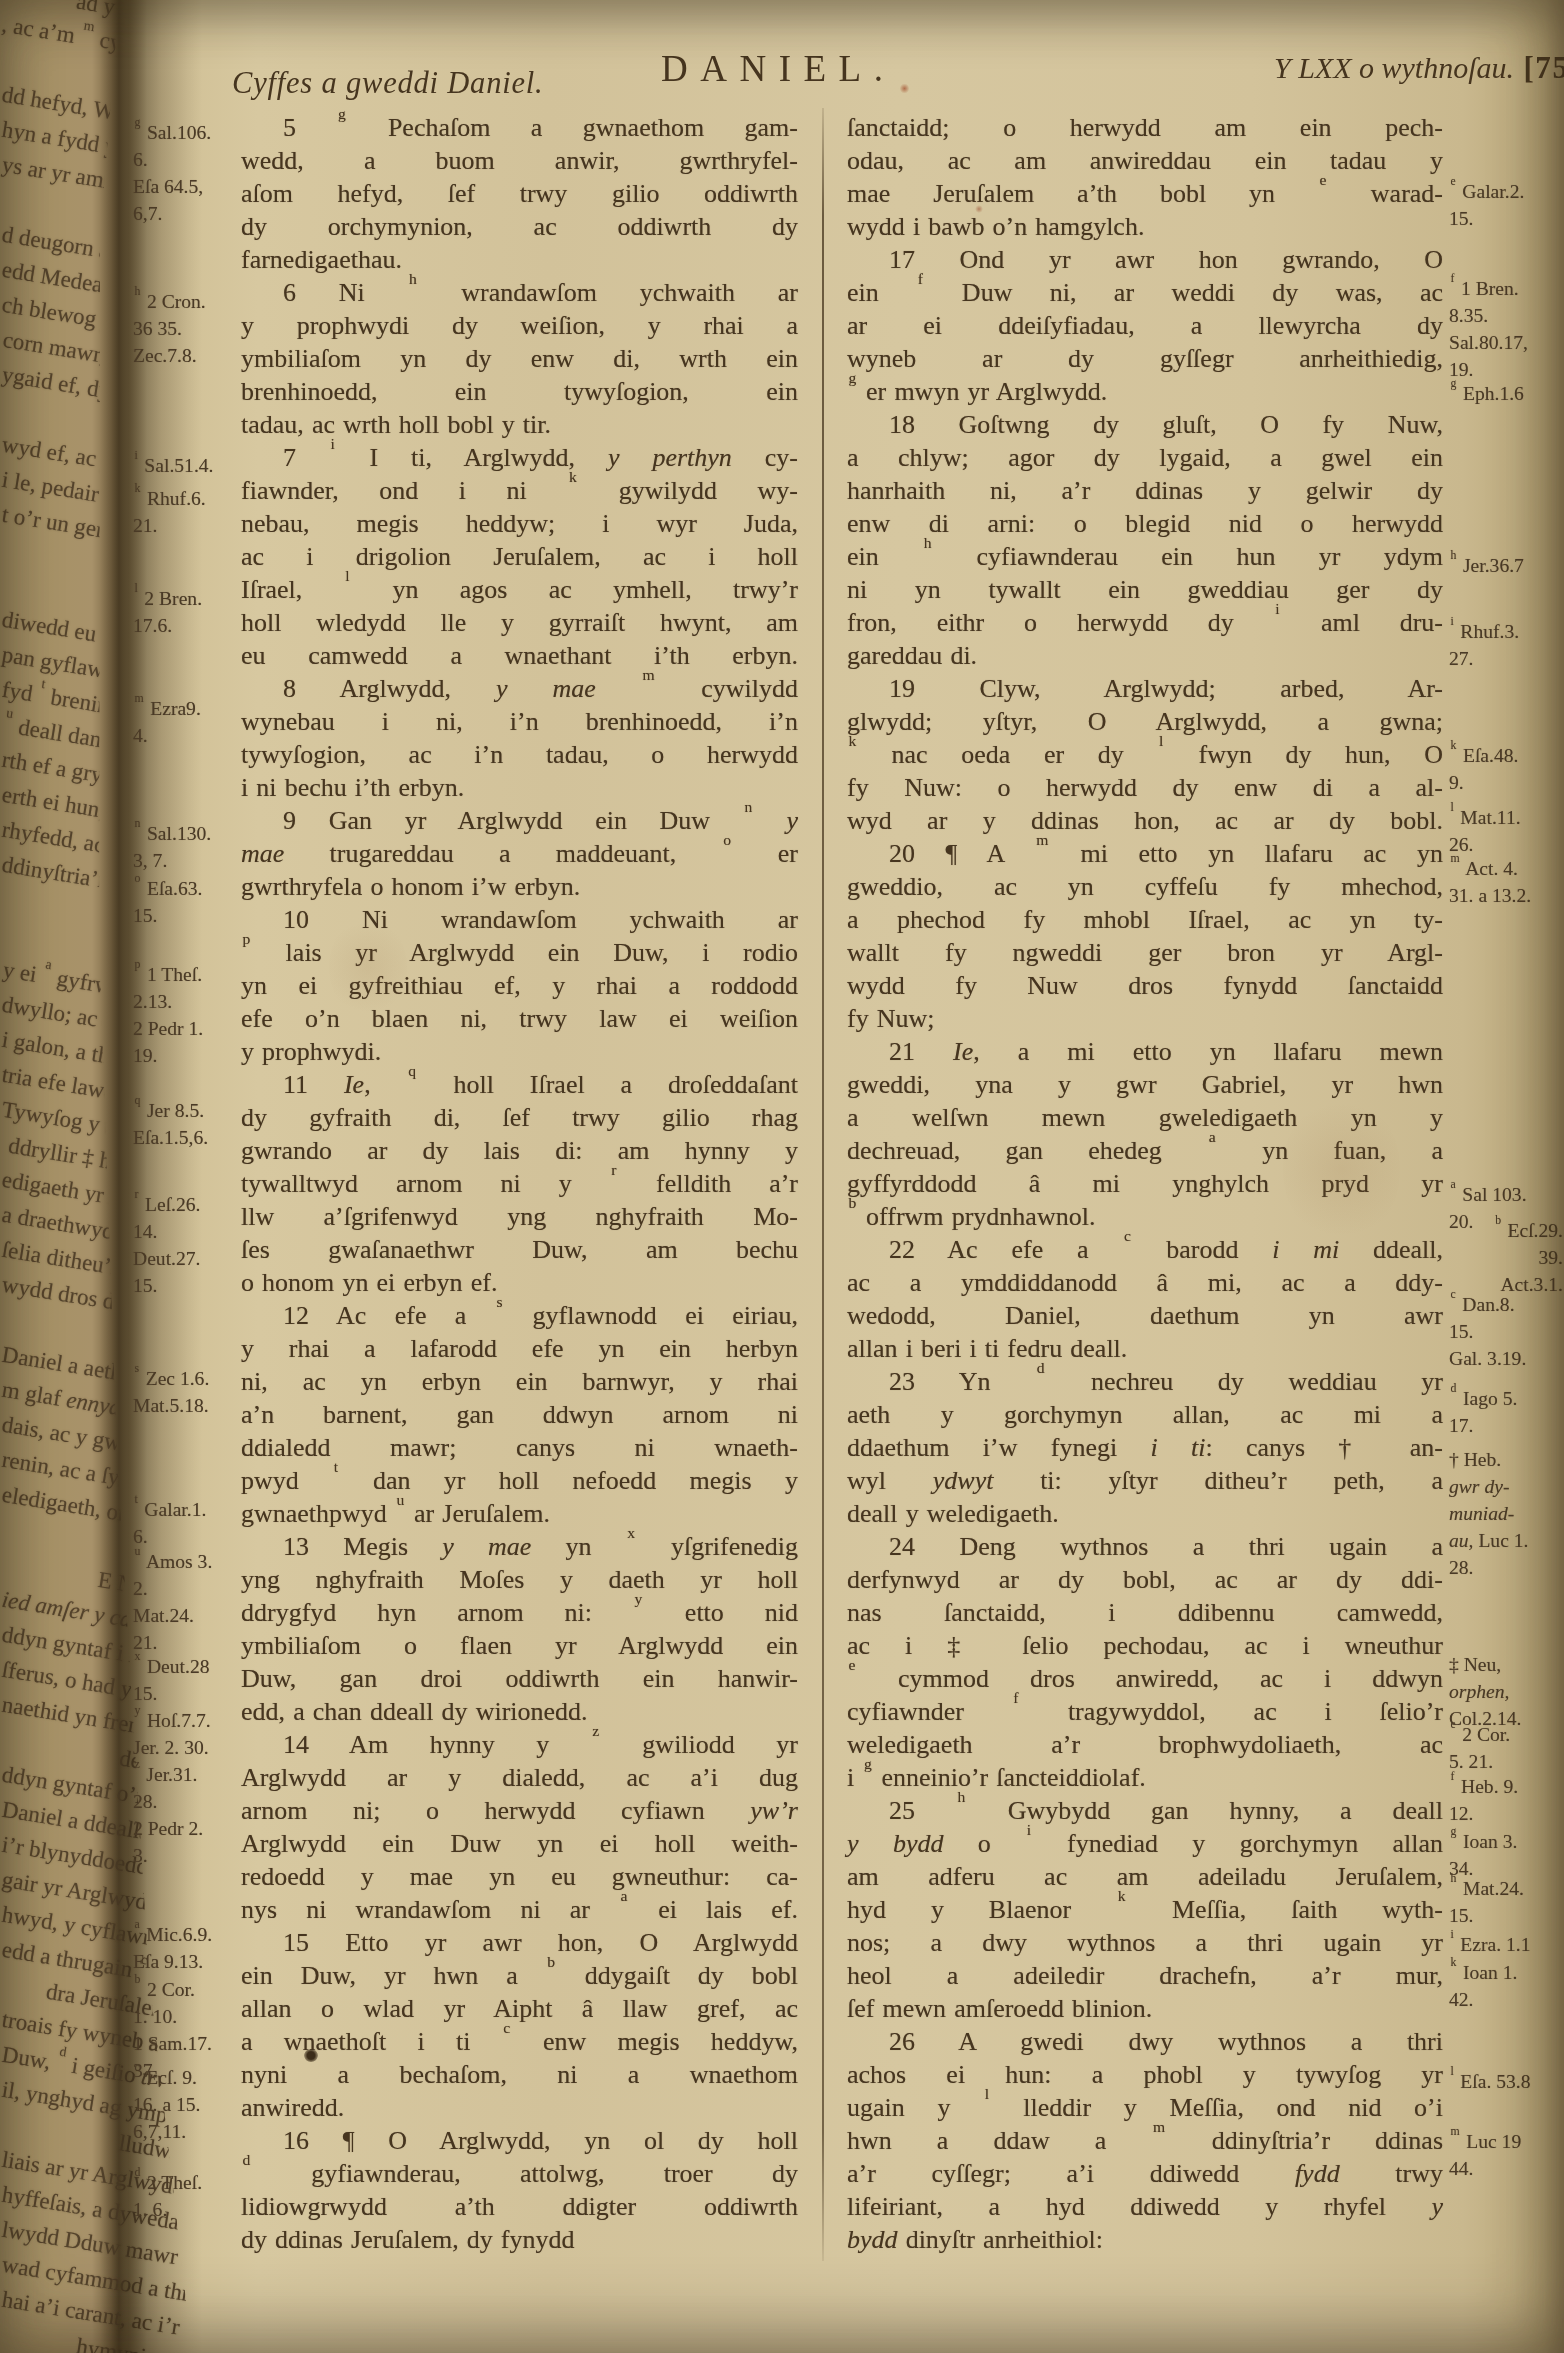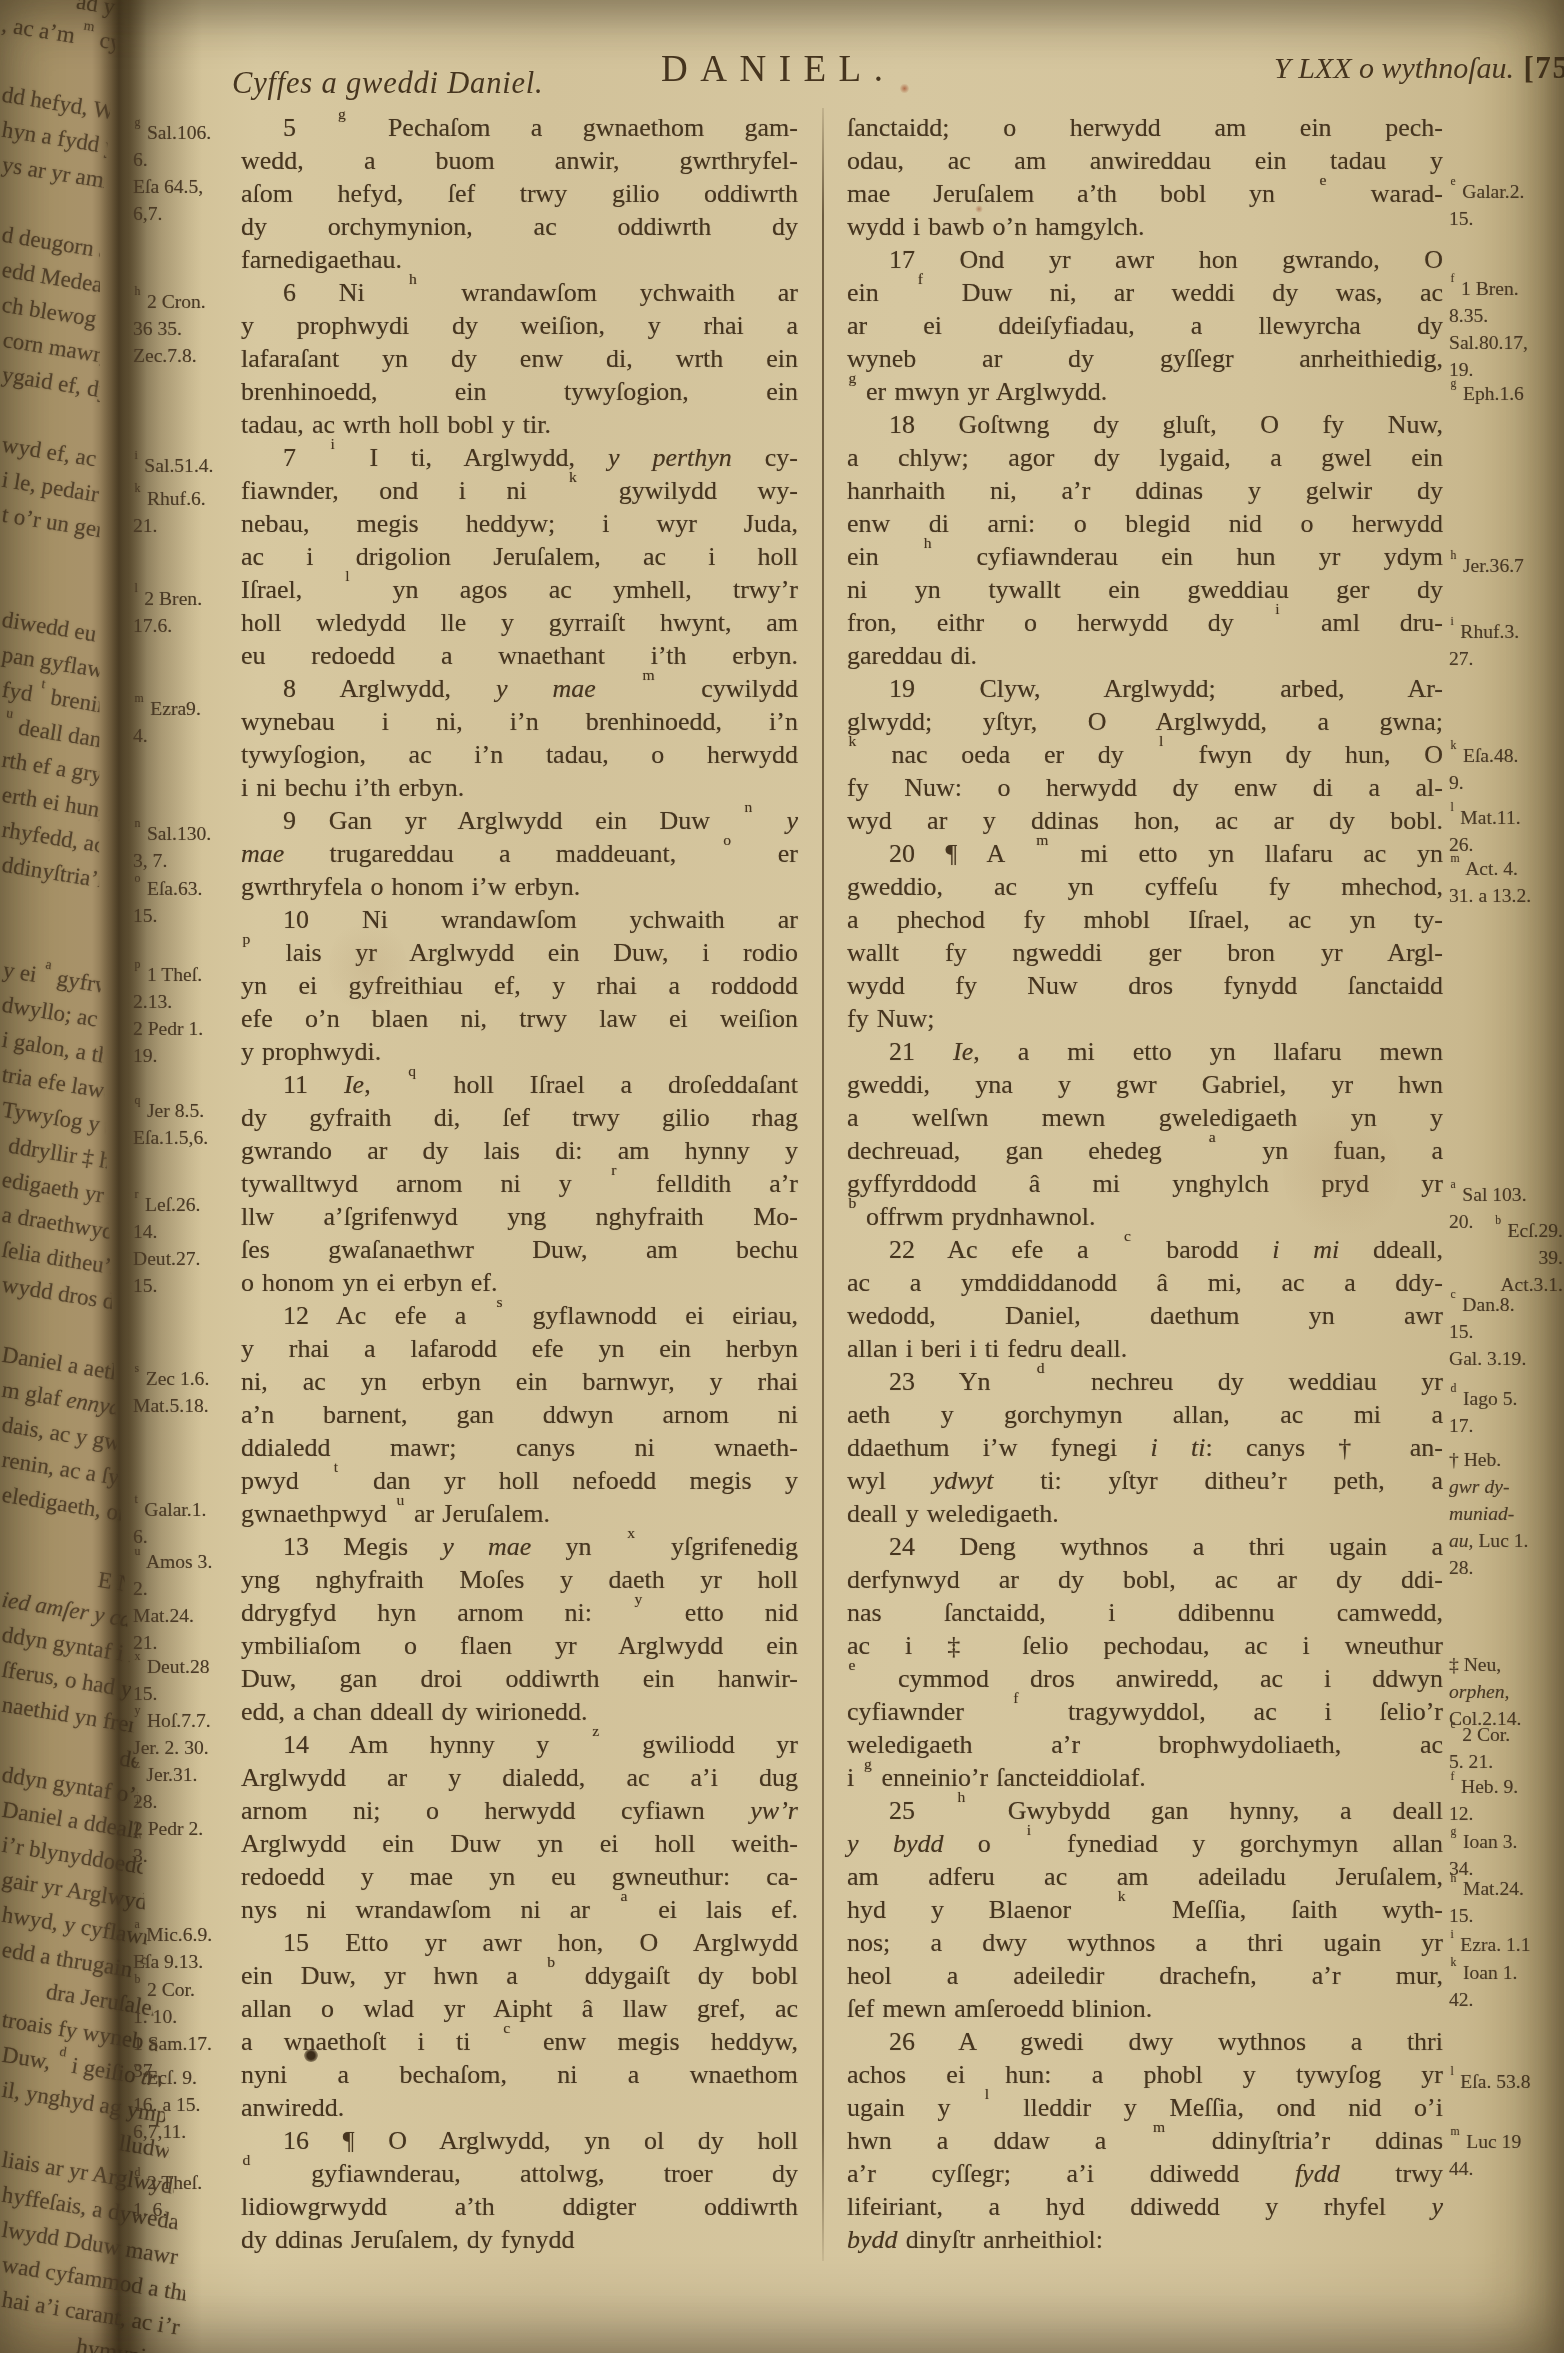--- a/index.html
+++ b/index.html
@@ -196,30 +196,30 @@
 
     <div class="textcol left">
 
     <div class="line vs">5 <sup>g</sup> Pechaſom a gwnaethom gam-</div>
         <div class="line">wedd, a buom anwir, gwrthryfel-</div>
         <div class="line">aſom hefyd, ſef trwy gilio oddiwrth</div>
         <div class="line">dy orchymynion, ac oddiwrth dy</div>
         <div class="line end">farnedigaethau.</div>
         <div class="line vs">6 Ni <sup>h</sup> wrandawſom ychwaith ar</div>
         <div class="line">y prophwydi dy weiſion, y rhai a</div>
-        <div class="line">lafaraſant yn dy enw di, wrth ein</div>
+        <div class="line">ymbiliaſom yn dy enw di, wrth ein</div>
         <div class="line">brenhinoedd, ein tywyſogion, ein</div>
         <div class="line end">tadau, ac wrth holl bobl y tir.</div>
         <div class="line vs">7 <sup>i</sup> I ti, Arglwydd, <i>y perthyn</i> cy-</div>
         <div class="line">fiawnder, ond i ni <sup>k</sup> gywilydd wy-</div>
         <div class="line">nebau, megis heddyw; i wyr Juda,</div>
         <div class="line">ac i drigolion Jeruſalem, ac i holl</div>
         <div class="line">Iſrael, <sup>l</sup> yn agos ac ymhell, trwy’r</div>
         <div class="line">holl wledydd lle y gyrraiſt hwynt, am</div>
-        <div class="line">eu redoedd a wnaethant i’th erbyn.</div>
+        <div class="line">eu camwedd a wnaethant i’th erbyn.</div>
         <div class="line vs">8 Arglwydd, <i>y mae</i> <sup>m</sup> cywilydd</div>
         <div class="line">wynebau i ni, i’n brenhinoedd, i’n</div>
         <div class="line">tywyſogion, ac i’n tadau, o herwydd</div>
         <div class="line end">i ni bechu i’th erbyn.</div>
         <div class="line vs">9 Gan yr Arglwydd ein Duw <sup>n</sup> <i>y</i></div>
         <div class="line"><i>mae</i> trugareddau a maddeuant, <sup>o</sup> er</div>
         <div class="line end">gwrthryfela o honom i’w erbyn.</div>
         <div class="line vs">10 Ni wrandawſom ychwaith ar</div>
         <div class="line"><sup>p</sup> lais yr Arglwydd ein Duw, i rodio</div>
         <div class="line">yn ei gyfreithiau ef, y rhai a roddodd</div>

